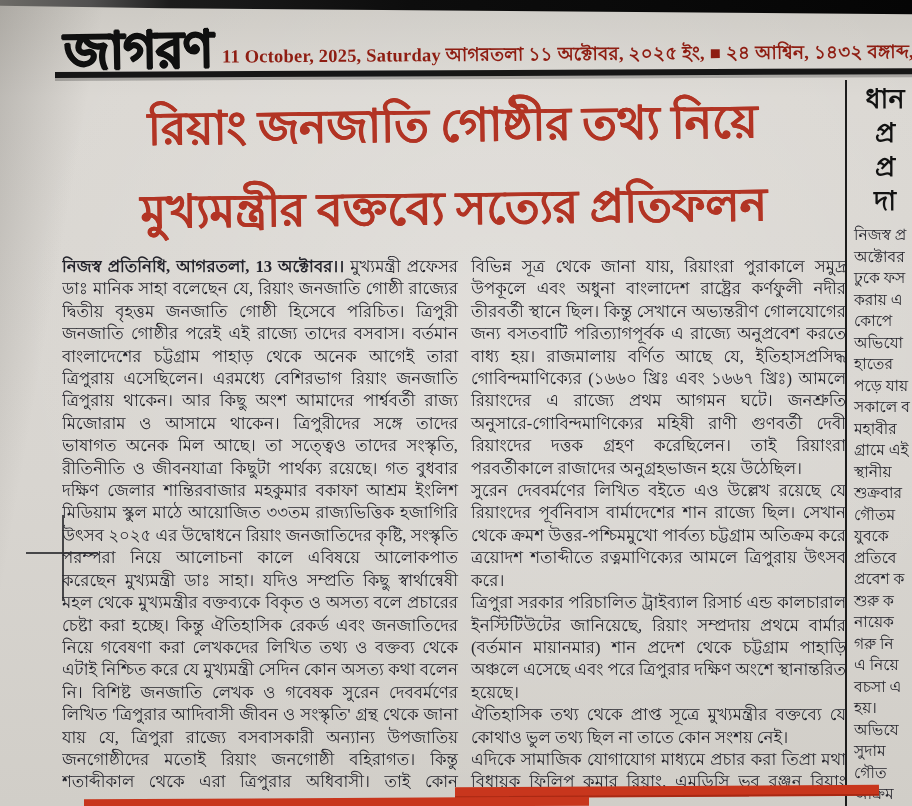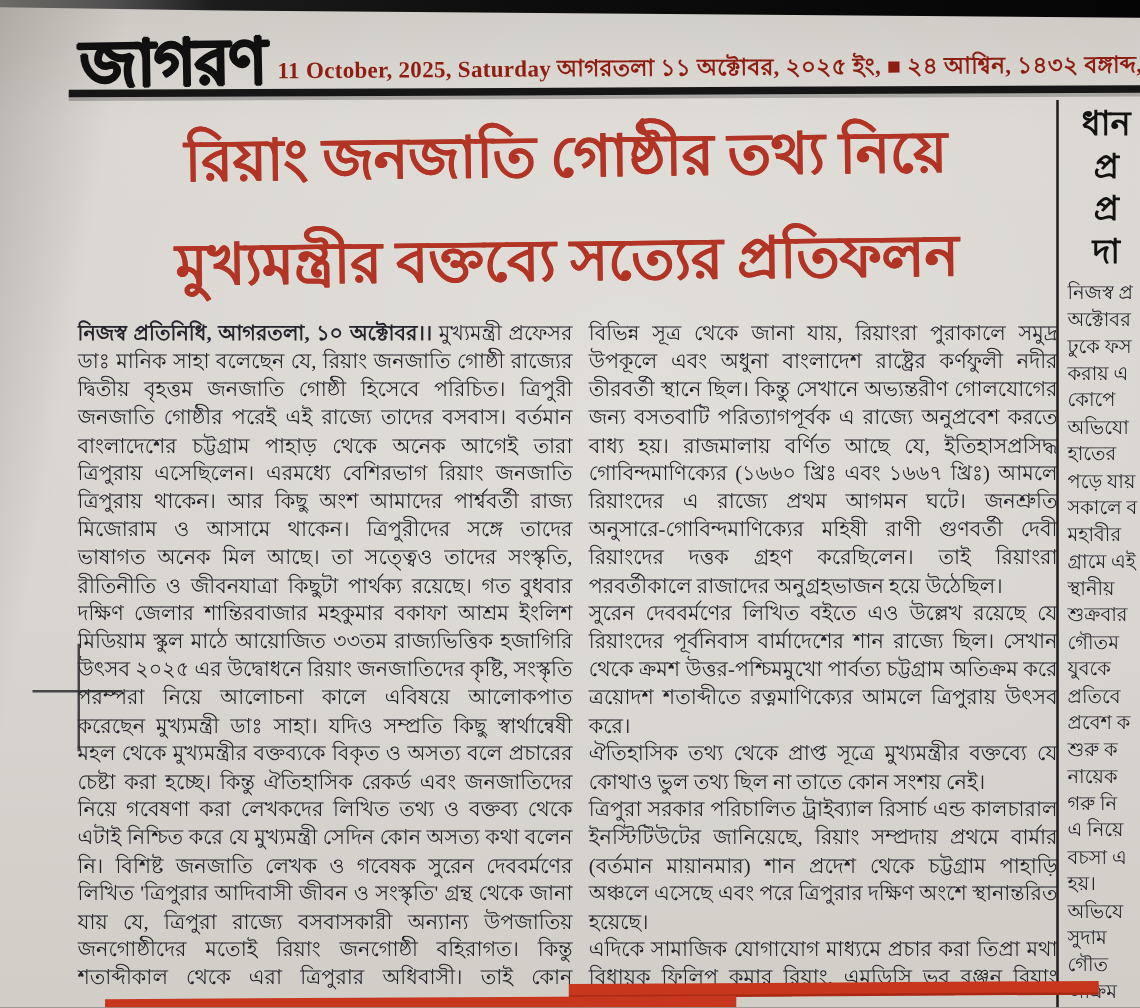--- a/index.html
+++ b/index.html
@@ -121,28 +121,28 @@
   </div>
   <div class="masthead-rule"></div>
 
   <h1 class="headline">
     <span class="hl-line">রিয়াং জনজাতি গোষ্ঠীর তথ্য নিয়ে</span>
     <span class="hl-line">মুখ্যমন্ত্রীর বক্তব্যে সত্যের প্রতিফলন</span>
   </h1>
 
   <div class="body-columns">
     <div class="col col1">
-      <p><span class="lead">নিজস্ব প্রতিনিধি, আগরতলা, ১০ অক্টোবর।।</span>
+      <p><span class="lead">নিজস্ব প্রতিনিধি, আগরতলা, 13 অক্টোবর।।</span>
         <span>মুখ্যমন্ত্রী প্রফেসর ডাঃ মানিক সাহা বলেছেন যে, রিয়াং জনজাতি গোষ্ঠী রাজ্যের দ্বিতীয় বৃহত্তম জনজাতি গোষ্ঠী হিসেবে পরিচিত। ত্রিপুরী জনজাতি গোষ্ঠীর পরেই এই রাজ্যে তাদের বসবাস। বর্তমান বাংলাদেশের চট্টগ্রাম পাহাড় থেকে অনেক আগেই তারা ত্রিপুরায় এসেছিলেন। এরমধ্যে বেশিরভাগ রিয়াং জনজাতি ত্রিপুরায় থাকেন। আর কিছু অংশ আমাদের পার্শ্ববর্তী রাজ্য মিজোরাম ও আসামে থাকেন। ত্রিপুরীদের সঙ্গে তাদের ভাষাগত অনেক মিল আছে। তা সত্ত্বেও তাদের সংস্কৃতি, রীতিনীতি ও জীবনযাত্রা কিছুটা পার্থক্য রয়েছে। গত বুধবার দক্ষিণ জেলার শান্তিরবাজার মহকুমার বকাফা আশ্রম ইংলিশ মিডিয়াম স্কুল মাঠে আয়োজিত ৩৩তম রাজ্যভিত্তিক হজাগিরি উৎসব ২০২৫ এর উদ্বোধনে রিয়াং জনজাতিদের কৃষ্টি, সংস্কৃতি পরম্পরা নিয়ে আলোচনা কালে এবিষয়ে আলোকপাত করেছেন মুখ্যমন্ত্রী ডাঃ সাহা। যদিও সম্প্রতি কিছু স্বার্থান্বেষী মহল থেকে মুখ্যমন্ত্রীর বক্তব্যকে বিকৃত ও অসত্য বলে প্রচারের চেষ্টা করা হচ্ছে। কিন্তু ঐতিহাসিক রেকর্ড এবং জনজাতিদের নিয়ে গবেষণা করা লেখকদের লিখিত তথ্য ও বক্তব্য থেকে এটাই নিশ্চিত করে যে মুখ্যমন্ত্রী সেদিন কোন অসত্য কথা বলেন নি। বিশিষ্ট জনজাতি লেখক ও গবেষক সুরেন দেববর্মণের লিখিত 'ত্রিপুরার আদিবাসী জীবন ও সংস্কৃতি' গ্রন্থ থেকে জানা যায় যে, ত্রিপুরা রাজ্যে বসবাসকারী অন্যান্য উপজাতিয় জনগোষ্ঠীদের মতোই রিয়াং জনগোষ্ঠী বহিরাগত। কিন্তু শতাব্দীকাল থেকে এরা ত্রিপুরার অধিবাসী। তাই কোন সুদূরকালে রিয়াংরা এ রাজ্যে এসেছিল তা বর্তমানে স্মরণ করা দুসাধ্য। সত্যি কথা বলতে কি, এ রাজ্যে বর্তমানকালের অধিবাসীদের আগমনের সন-তারিখ কোথাও লিপিবদ্ধ করা হয়নি। শুধু অনুমানভিত্তিক গল্প-কাহিনীতে যুগে যুগে এদের আগমনের তথ্য জানা যায়। রিয়াংদের এদেশে আগমনের ইতিহাসও তাই অনুমানভিত্তিক।</span></p>
     </div>
     <div class="col col2">
       <p>বিভিন্ন সূত্র থেকে জানা যায়, রিয়াংরা পুরাকালে সমুদ্র উপকূলে এবং অধুনা বাংলাদেশ রাষ্ট্রের কর্ণফুলী নদীর তীরবর্তী স্থানে ছিল। কিন্তু সেখানে অভ্যন্তরীণ গোলযোগের জন্য বসতবাটি পরিত্যাগপূর্বক এ রাজ্যে অনুপ্রবেশ করতে বাধ্য হয়। রাজমালায় বর্ণিত আছে যে, ইতিহাসপ্রসিদ্ধ গোবিন্দমাণিক্যের (১৬৬০ খ্রিঃ এবং ১৬৬৭ খ্রিঃ) আমলে রিয়াংদের এ রাজ্যে প্রথম আগমন ঘটে। জনশ্রুতি অনুসারে-গোবিন্দমাণিক্যের মহিষী রাণী গুণবর্তী দেবী রিয়াংদের দত্তক গ্রহণ করেছিলেন। তাই রিয়াংরা পরবর্তীকালে রাজাদের অনুগ্রহভাজন হয়ে উঠেছিল।</p>
       <p>সুরেন দেববর্মণের লিখিত বইতে এও উল্লেখ রয়েছে যে রিয়াংদের পূর্বনিবাস বার্মাদেশের শান রাজ্যে ছিল। সেখান থেকে ক্রমশ উত্তর-পশ্চিমমুখো পার্বত্য চট্টগ্রাম অতিক্রম করে ত্রয়োদশ শতাব্দীতে রত্নমাণিক্যের আমলে ত্রিপুরায় উৎসব করে।</p>
+      <p>ত্রিপুরা সরকার পরিচালিত ট্রাইব্যাল রিসার্চ এন্ড কালচারাল ইনস্টিটিউটের জানিয়েছে, রিয়াং সম্প্রদায় প্রথমে বার্মার (বর্তমান মায়ানমার) শান প্রদেশ থেকে চট্টগ্রাম পাহাড়ি অঞ্চলে এসেছে এবং পরে ত্রিপুরার দক্ষিণ অংশে স্থানান্তরিত হয়েছে।</p>
       <p>ঐতিহাসিক তথ্য থেকে প্রাপ্ত সূত্রে মুখ্যমন্ত্রীর বক্তব্যে যে কোথাও ভুল তথ্য ছিল না তাতে কোন সংশয় নেই।</p>
-      <p>ত্রিপুরা সরকার পরিচালিত ট্রাইব্যাল রিসার্চ এন্ড কালচারাল ইনস্টিটিউটের জানিয়েছে, রিয়াং সম্প্রদায় প্রথমে বার্মার (বর্তমান মায়ানমার) শান প্রদেশ থেকে চট্টগ্রাম পাহাড়ি অঞ্চলে এসেছে এবং পরে ত্রিপুরার দক্ষিণ অংশে স্থানান্তরিত হয়েছে।</p>
       <p>এদিকে সামাজিক যোগাযোগ মাধ্যমে প্রচার করা তিপ্রা মথা বিধায়ক ফিলিপ কুমার রিয়াং, এমডিসি ভব রঞ্জন রিয়াং এবং তিপ্রা মথা পার্টির প্রতিষ্ঠাতা প্রদ্যোত কিশোর মানিক্য দেববর্মার বক্তব্য ইতিহাসকে বিকৃত করে এবং মিথ্যাচার ছড়ানোর অপচেষ্টা বলেও ঐতিহাসিক তথ্য থেকে মনে করা হচ্ছে। রিয়াং সম্প্রদায়ের সংস্কৃতি ঐতিহ্য নিয়ে তাদের বিতর্ক সৃষ্টির প্রচেষ্টা ভিত্তিহীন এবং সাংস্কৃতিক ইতিহাস বোঝার অভাবকে প্রতিফলিত করছে বলে মনে করছেন শুভবুদ্ধি সম্পন্ন মানুষ।</p>
     </div>
   </div>
 
   <div class="vrule"></div>
 
   <aside class="sidebar">
     <div class="sb-headline">ধান
 প্র
 প্র

